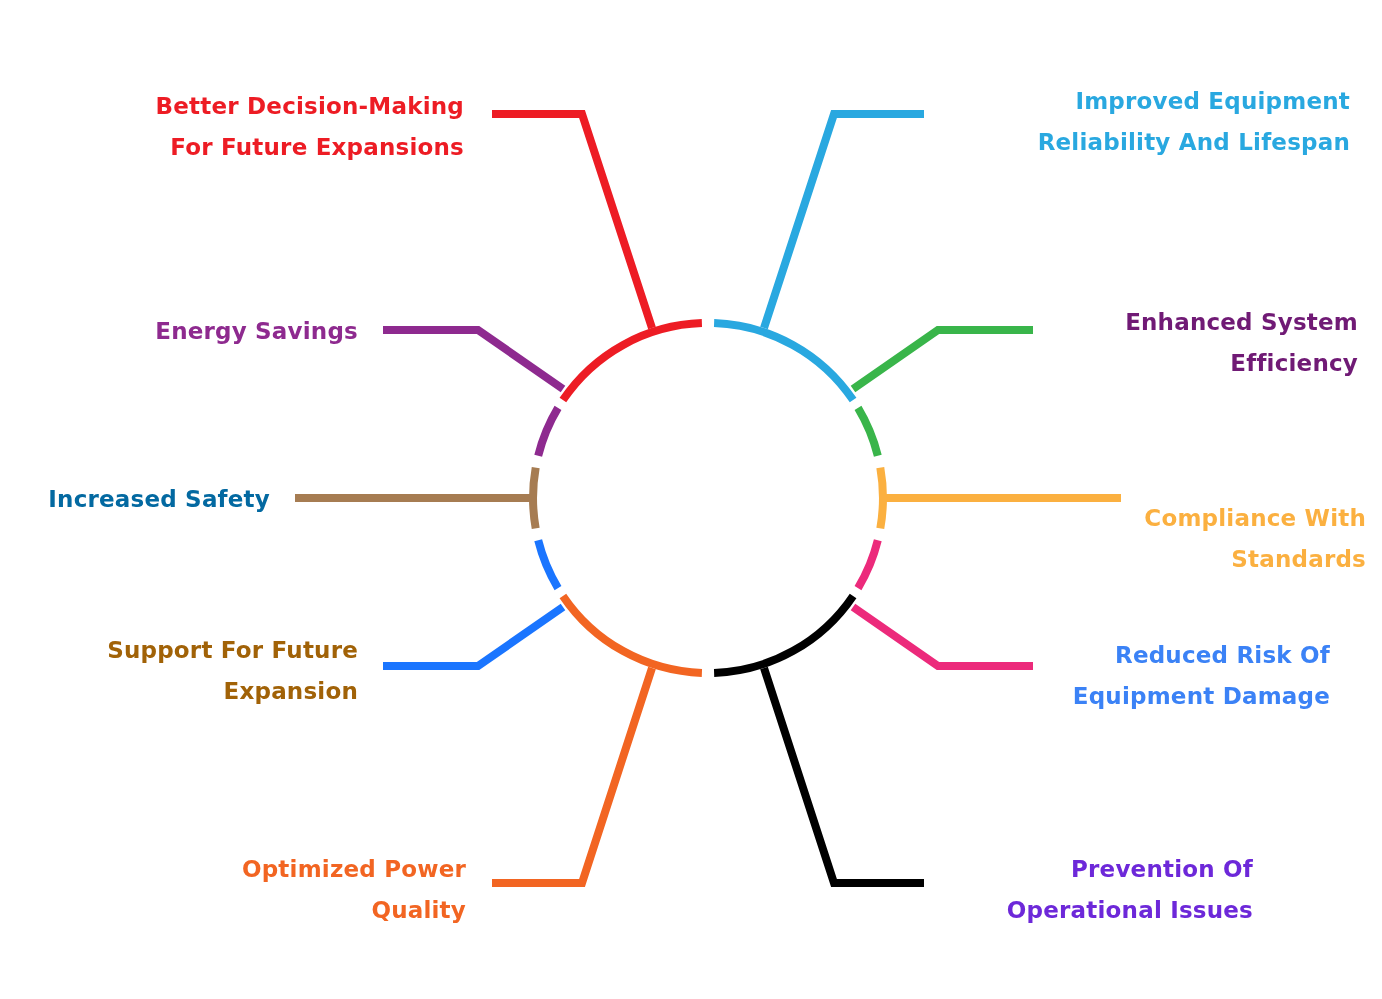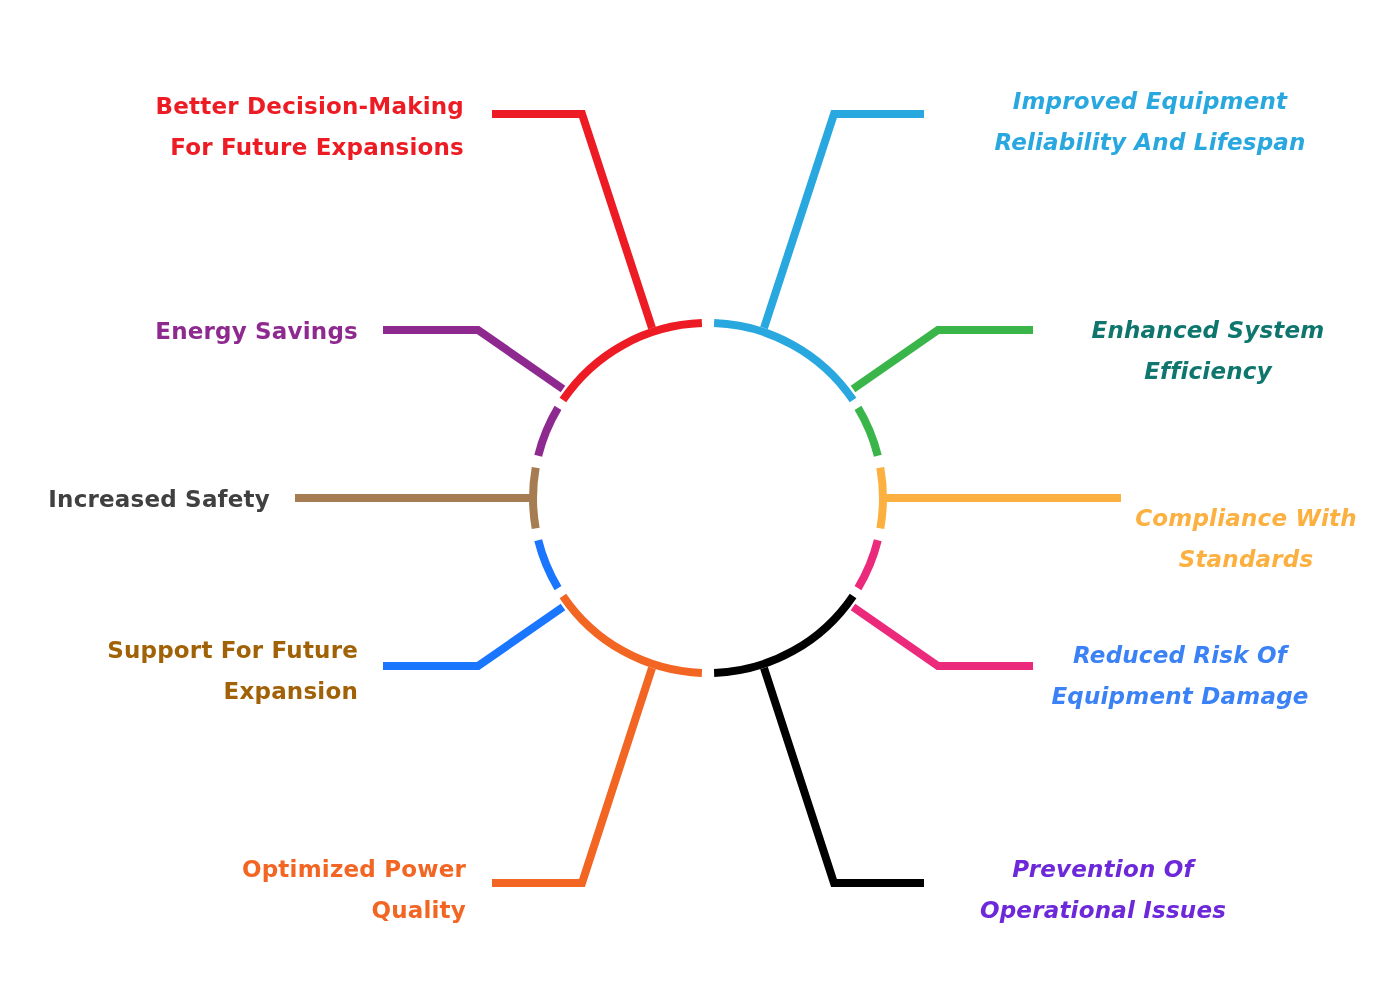--- a/index.html
+++ b/index.html
@@ -2,21 +2,21 @@
 <html><head>
 <meta charset="utf-8">
 <style>
   html, body { margin: 0; padding: 0; background: #ffffff; }
   body { width: 1382px; height: 999px; position: relative; overflow: hidden;
          font-family: "DejaVu Sans", sans-serif; }
   #diagram { position: absolute; left: 0; top: 0; }
   .label { position: absolute; font-weight: bold; font-size: 23px; line-height: 41px;
            white-space: pre; letter-spacing: 0.2px; }
   .label.left { text-align: right; }
-  .label.right { text-align: center; font-style: italic; }
+  .label.right { text-align: right; }
 </style>
 </head>
 <body>
 
 <svg id="diagram" width="1382" height="999" viewBox="0 0 1382 999">
     <g>
       <path d="M 562.9 400.1 A 175 175 0 0 1 701.9 323.1" fill="none" stroke="#ED1C24" stroke-width="8"></path>
       <polyline points="652,328 582,114 492,114" fill="none" stroke="#ED1C24" stroke-width="8" stroke-linejoin="miter"></polyline>
     </g>
     <g>
@@ -55,27 +55,27 @@
       <path d="M 538.2 455.7 A 175 175 0 0 1 558.0 407.9" fill="none" stroke="#8E2A8F" stroke-width="8"></path>
       <polyline points="563,389 478,330 383,330" fill="none" stroke="#8E2A8F" stroke-width="8" stroke-linejoin="miter"></polyline>
     </g>
   </svg>
 
 <div id="labels">
   <div class="label left" id="lbl-0" style="color: rgb(237, 28, 36); top: 86px; width: 312px; left: 152px;">Better Decision-Making
 For Future Expansions</div>
   <div class="label right" id="lbl-1" style="color: rgb(41, 168, 224); top: 81px; width: 400px; left: 950px;">Improved Equipment
 Reliability And Lifespan</div>
-  <div class="label right" id="lbl-2" style="color: #0f766e; top: 310px; width: 300px; left: 1058px;">Enhanced System
+  <div class="label right" id="lbl-2" style="color: #701a75; top: 302px; width: 300px; left: 1058px;">Enhanced System
 Efficiency</div>
   <div class="label right" id="lbl-3" style="color: rgb(251, 176, 64); top: 469px; width: 240px; left: 1126px; margin-top: 29px;">Compliance With
 Standards</div>
   <div class="label right" id="lbl-4" style="color: #3b82f6; top: 635px; width: 300px; left: 1030px;">Reduced Risk Of
 Equipment Damage</div>
   <div class="label right" id="lbl-5" style="color: #6d28d9; top: 849px; width: 300px; left: 953px;">Prevention Of
 Operational Issues</div>
   <div class="label left" id="lbl-6" style="color: rgb(242, 101, 34); top: 849px; width: 266px; left: 200px;">Optimized Power
 Quality</div>
   <div class="label left" id="lbl-7" style="color: #a16207; top: 630px; width: 298px; left: 60px;">Support For Future
 Expansion</div>
-  <div class="label left" id="lbl-8" style="color: #404040; top: 479px; width: 250px; left: 20px;">Increased Safety</div>
+  <div class="label left" id="lbl-8" style="color: #0369a1; top: 479px; width: 250px; left: 20px;">Increased Safety</div>
   <div class="label left" id="lbl-9" style="color: rgb(142, 42, 143); top: 311px; width: 298px; left: 60px;">Energy Savings</div>
 </div>
 
 </body></html>

